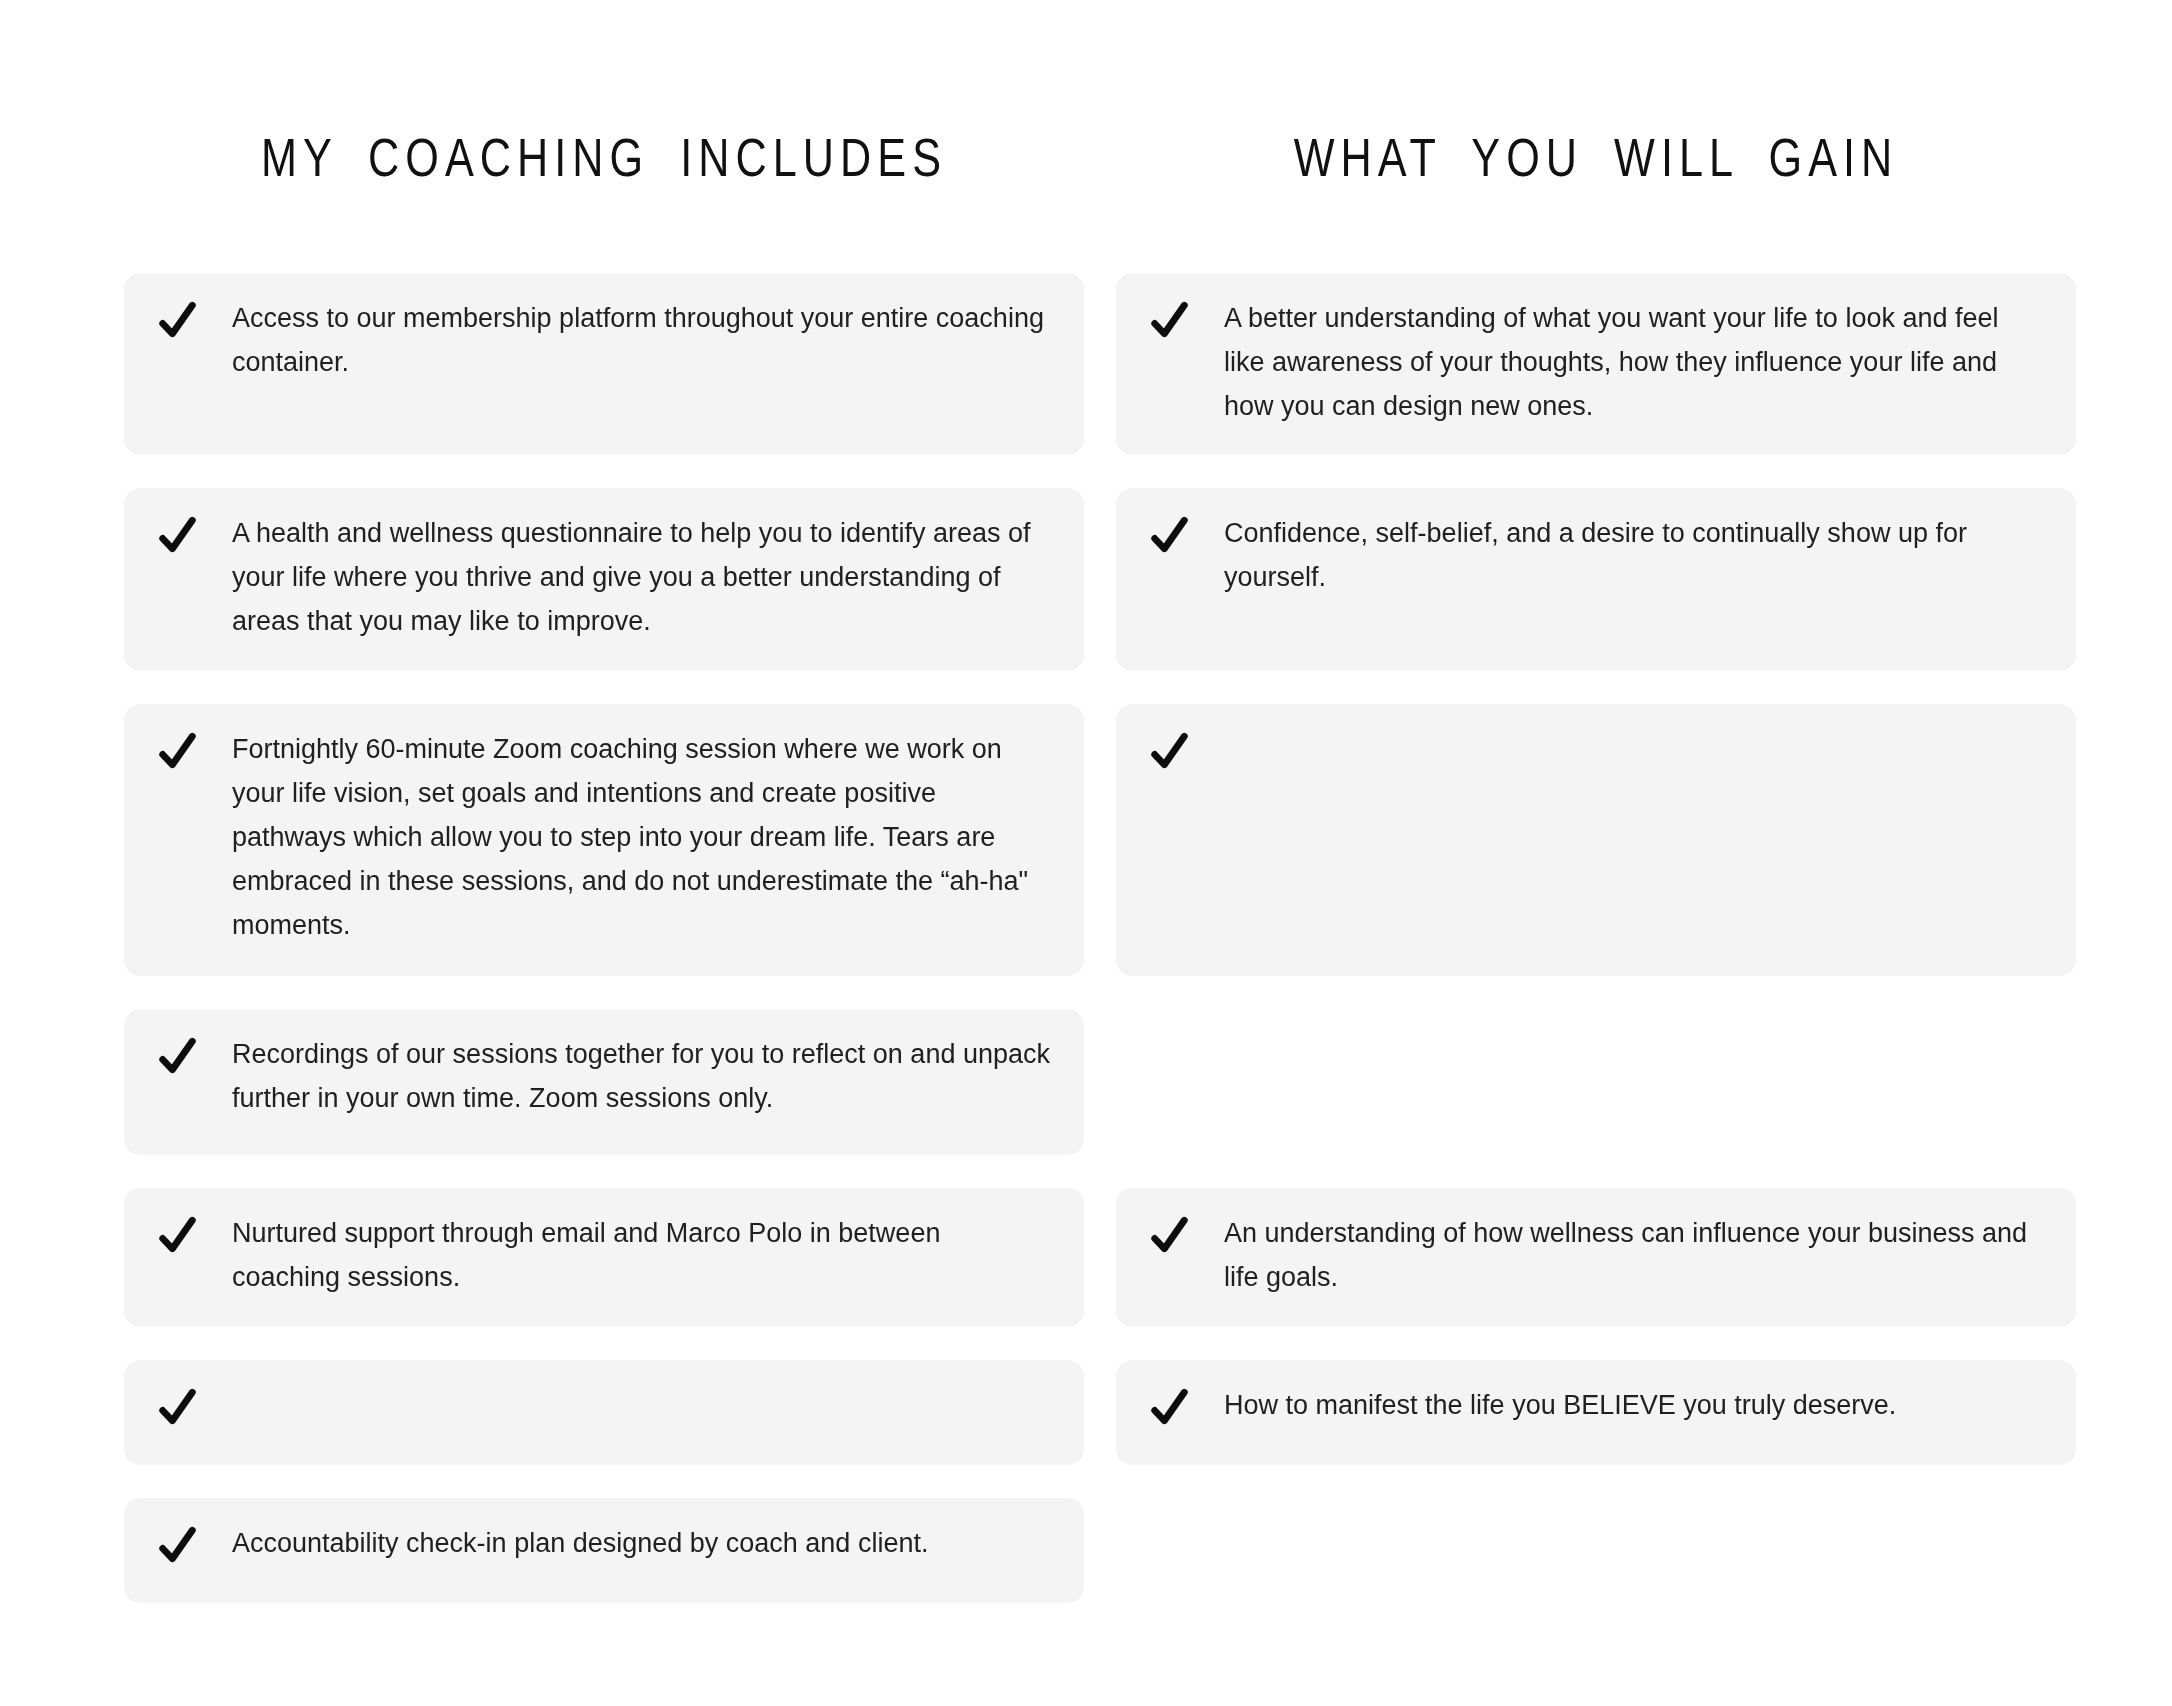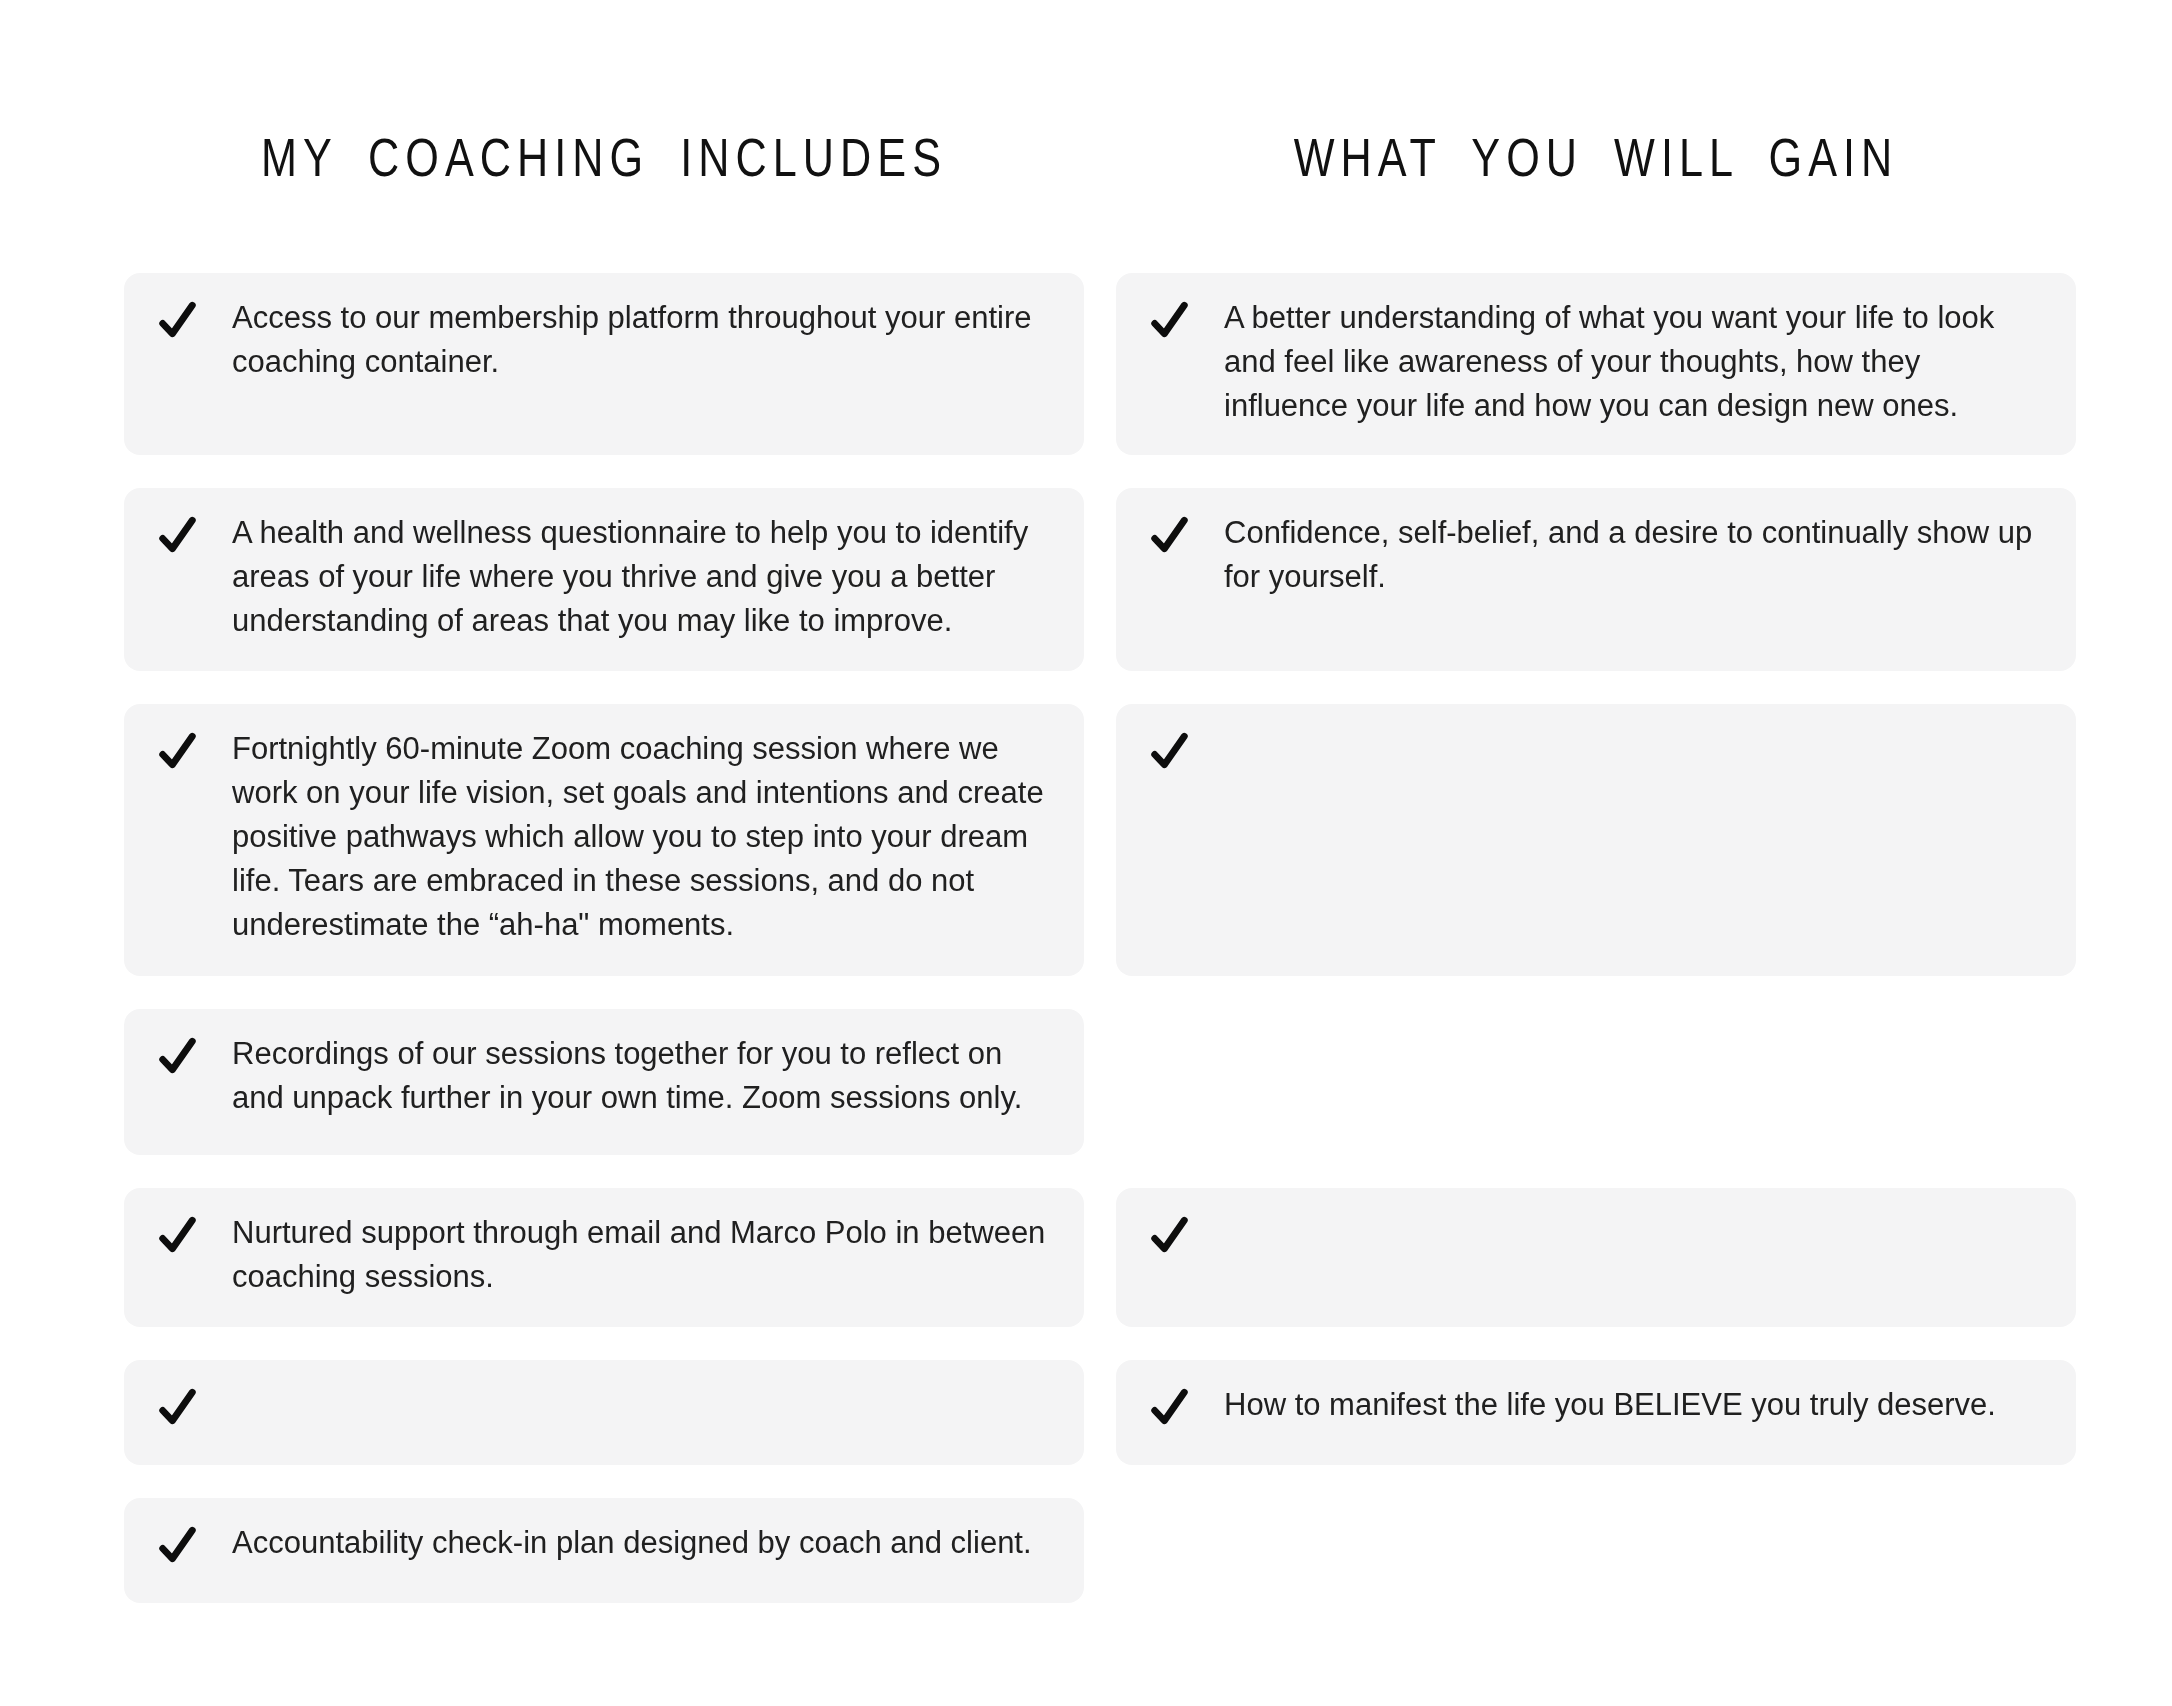--- a/index.html
+++ b/index.html
@@ -54,21 +54,21 @@
     gap:34px;
   }
   .check{
     flex:0 0 41px;
     width:41px;height:41px;
     margin-top:3.4px;
     color:var(--check-color);
   }
   .check svg{width:41px;height:41px;display:block;}
   .item-text{
-    font-size:31px;
+    font-size:27px;
     line-height:44px;
     font-weight:400;
     color:var(--text-color);
   }
 </style>
 </head>
 <body>
 
 <div class="page">
 
@@ -157,20 +157,21 @@
             <path d="M10 43 L27 61 L62 11"></path>
           </svg>
         </span>
     </div>
     <div class="card" style="grid-area:5/2">
       <span class="check">
           <svg viewBox="0 0 72 72" fill="none" stroke="currentColor" stroke-width="12" stroke-linecap="round" stroke-linejoin="round">
             <path d="M10 43 L27 61 L62 11"></path>
           </svg>
         </span>
+      <p class="item-text">An understanding of how wellness can influence your business and life goals.</p>
     </div>
     <div class="card" style="grid-area:6/2">
       <span class="check">
           <svg viewBox="0 0 72 72" fill="none" stroke="currentColor" stroke-width="12" stroke-linecap="round" stroke-linejoin="round">
             <path d="M10 43 L27 61 L62 11"></path>
           </svg>
         </span>
       <p class="item-text">How to manifest the life you BELIEVE you truly deserve.</p>
     </div>
 

